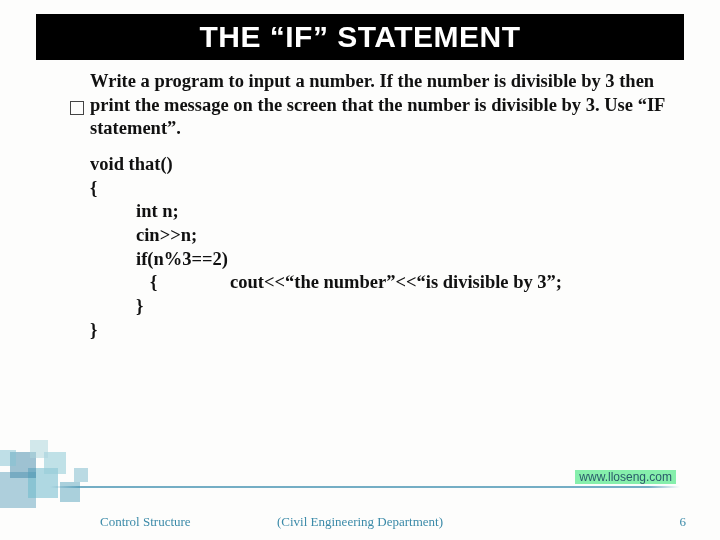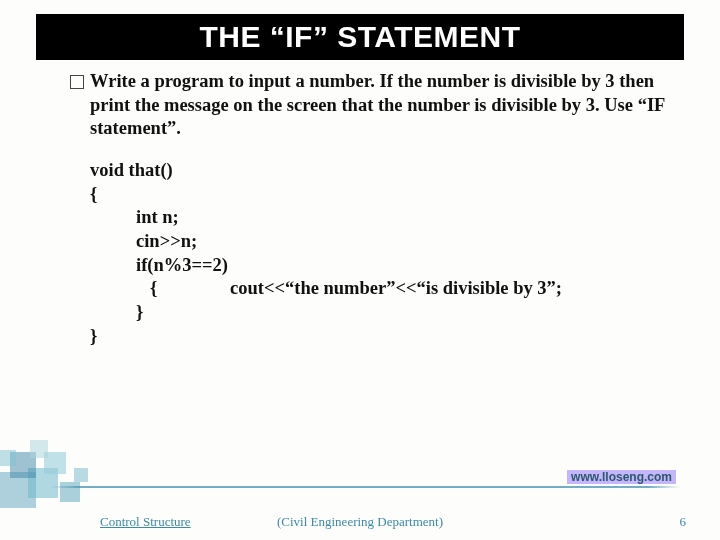--- a/index.html
+++ b/index.html
@@ -26,22 +26,22 @@
   }
   .content {
     padding: 10px 50px 0 70px;
     color: #111;
     font-size: 18.5px;
     line-height: 1.28;
     font-weight: bold;
   }
   .bullet-row {
     display: flex;
-    align-items: flex-start;
-    margin-bottom: 18px;
+    align-items: center;
+    margin-bottom: 12px;
   }
   .bullet-box {
     width: 14px;
     height: 14px;
     border: 1.5px solid #444;
     flex-shrink: 0;
     margin-top: 5px;
     margin-right: 6px;
   }
   .desc { flex: 1; }
@@ -67,36 +67,35 @@
     bottom: 52px;
     height: 2px;
     background: linear-gradient(to right, rgba(58,140,173,0) 0%, rgba(58,140,173,0.7) 5%, rgba(58,140,173,0.7) 95%, rgba(58,140,173,0) 100%);
   }
   .link-text {
     position: absolute;
     right: 44px;
     bottom: 56px;
     font-family: Arial, sans-serif;
     font-size: 12px;
-    font-weight: bold;
+    font-weight: normal;
     color: #2a5a6a;
-    background: #c4b5fd;
+    background: #86efac;
     padding: 0 4px;
   }
   .footer {
     position: absolute;
     left: 0;
     right: 0;
     bottom: 10px;
     display: flex;
     align-items: center;
     font-family: Georgia, serif;
     font-size: 13px;
     color: #3b8aa8;
-    text-decoration: underline;
   }
   .footer .fleft { margin-left: 100px; }
   .footer .fcenter { position:absolute; left:50%; transform:translateX(-50%); }
   .footer .fright { position:absolute; right: 34px; }
 </style>
 </head>
 <body>
 
 <div class="title-bar">
   <h1>THE “IF” STATEMENT</h1>

